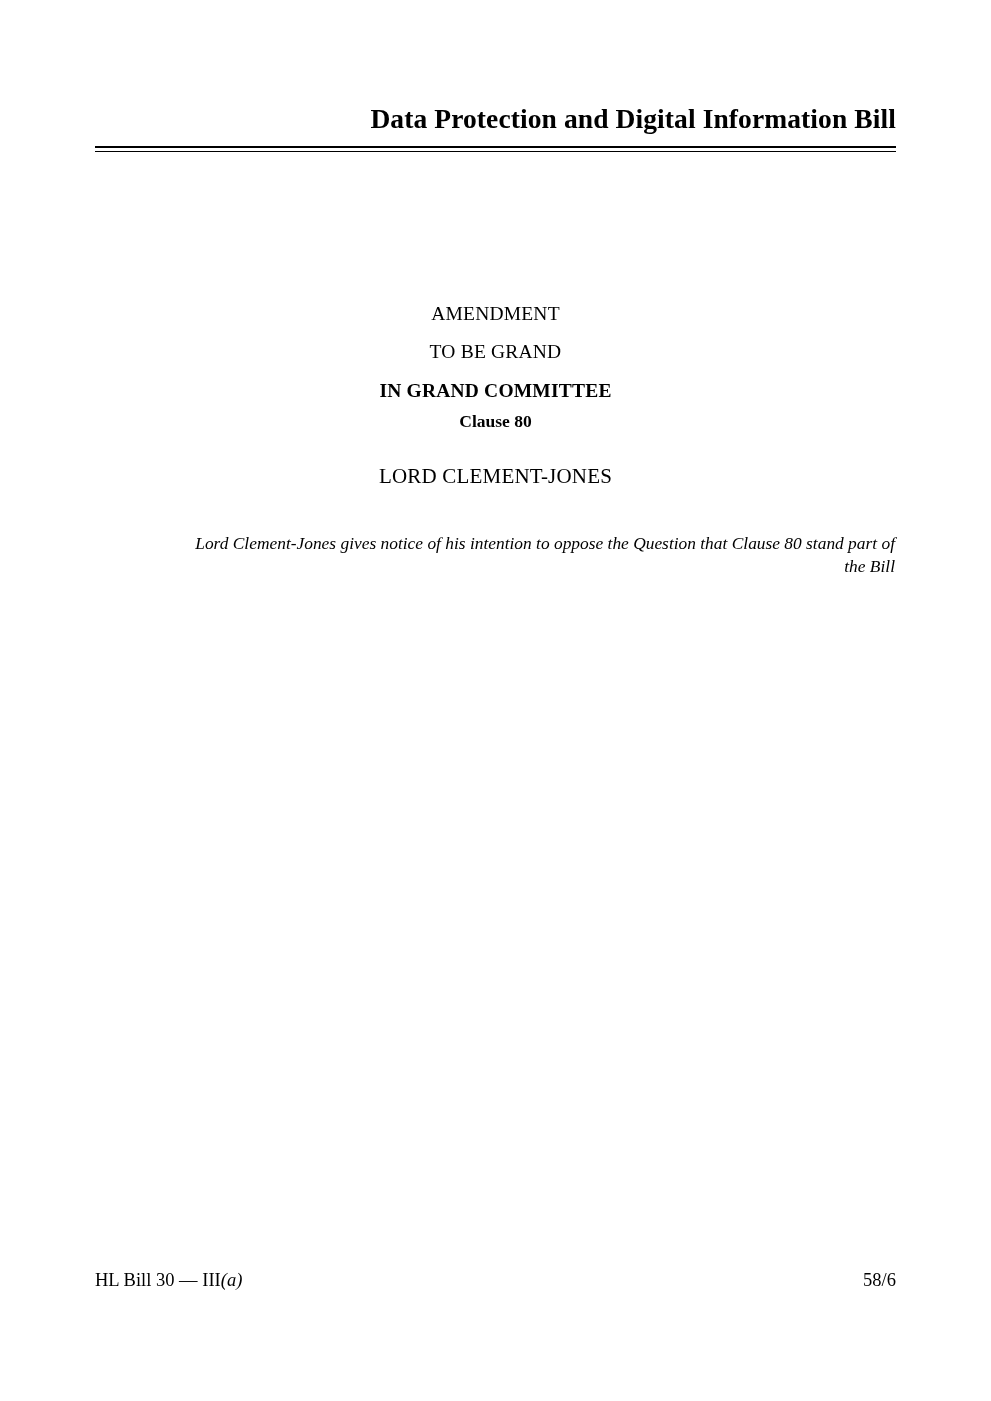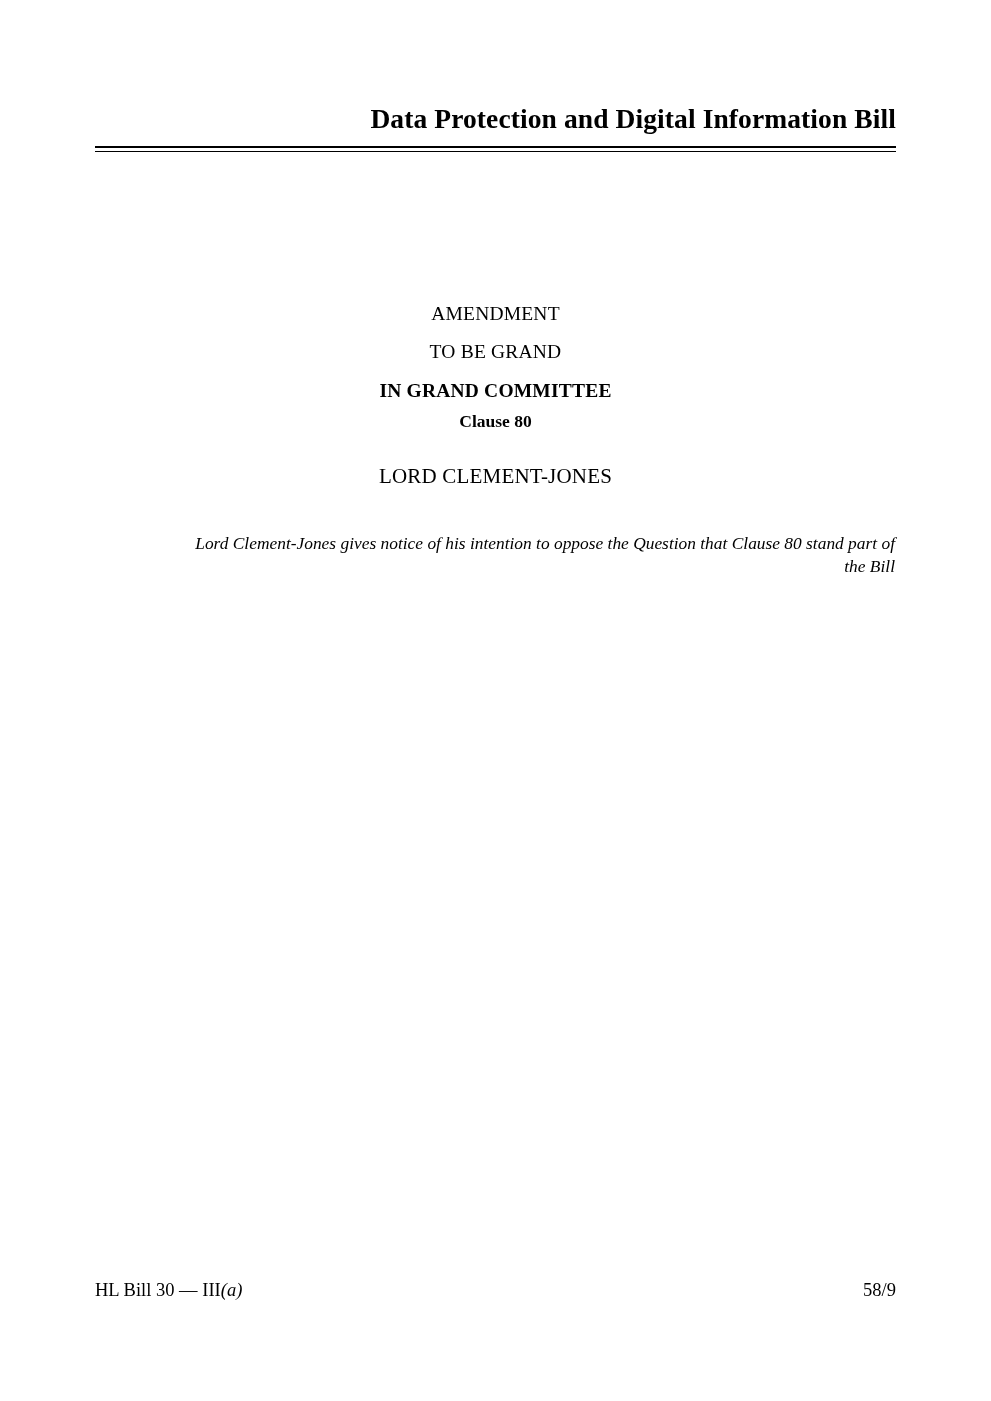--- a/index.html
+++ b/index.html
@@ -90,21 +90,21 @@
     font-style: italic;
     line-height: 1.28;
     text-align: right;
   }
 
   
   .footer {
     position: absolute;
     left: 95px;
     right: 95px;
-    bottom: 100px;
+    bottom: 110px;
     display: flex;
     justify-content: space-between;
     align-items: baseline;
     font-size: 18.5px;
   }
   .footer-left .ital { font-style: italic; }
   .footer-right { font-size: 18.5px; }
 </style>
 </head>
 <body>
@@ -119,16 +119,16 @@
     <div class="line-tobemoved">TO BE GRAND</div>
     <div class="line-committee">IN GRAND COMMITTEE</div>
     <div class="clause-heading">Clause 80</div>
     <div class="member-name">LORD CLEMENT-JONES</div>
   </div>
 
   <p class="notice">Lord Clement-Jones gives notice of his intention to oppose the Question that Clause 80 stand part of the Bill</p>
 
   <div class="footer">
     <div class="footer-left"><span>HL Bill 30 — III</span><span class="ital">(a)</span></div>
-    <div class="footer-right">58/9</div>
+    <div class="footer-right">58/6</div>
   </div>
 
 </div>
 
 </body></html>

